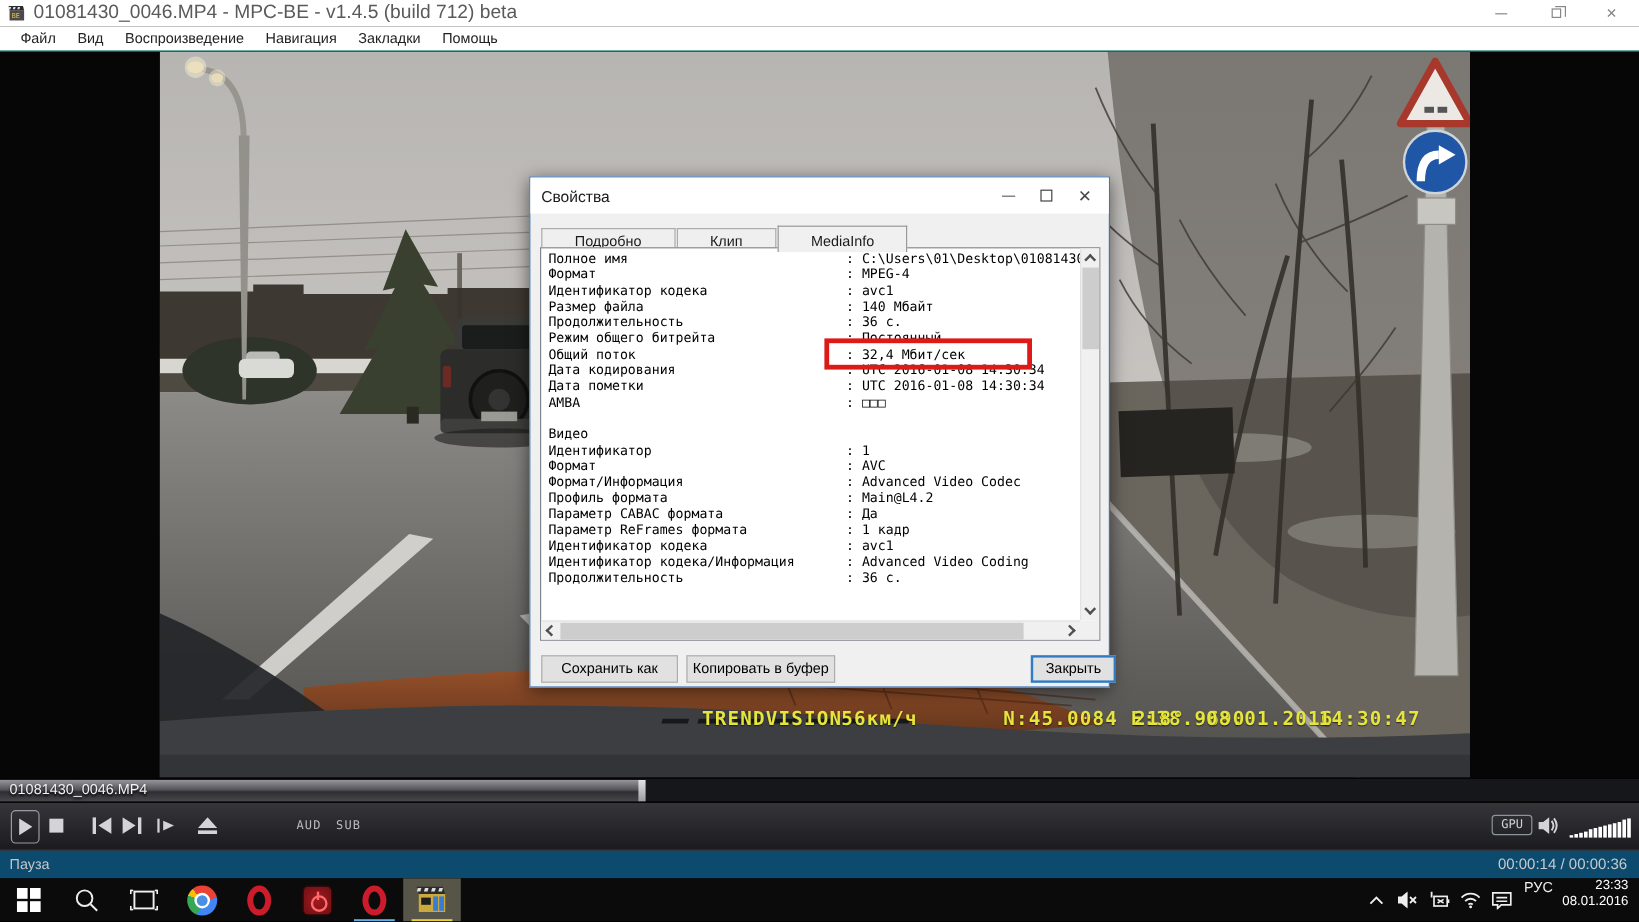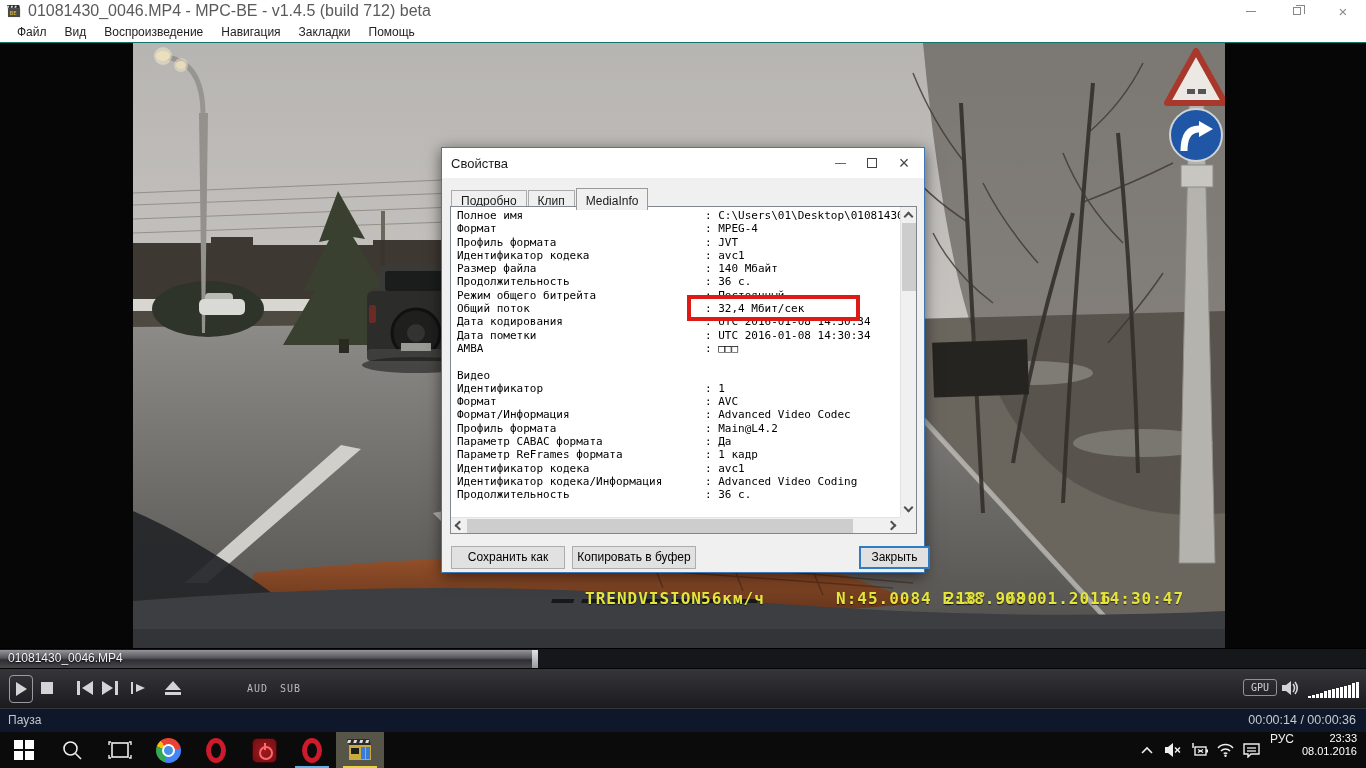--- a/index.html
+++ b/index.html
@@ -29,21 +29,21 @@
   
   #dialog { position:absolute; left:441px; top:147px; width:484px; height:426px; background:#f0f0f0; border:1px solid #3f76b5; box-shadow:0 3px 14px rgba(0,0,0,.55); }
   #dlg-titlebar { position:absolute; left:0; top:0; width:100%; height:30px; background:#fff; display:flex; align-items:center; }
   #dlg-title { font-size:13px; color:#1a1a1a; margin-left:9px; }
   #dlg-controls { position:absolute; right:4px; top:0; height:30px; display:flex; align-items:center; }
   .dlg-btn { width:32px; height:26px; display:flex; align-items:center; justify-content:center; }
   .dglyph-min { width:11px; height:1px; background:#666; }
   .dglyph-max { width:10px; height:10px; border:1px solid #444; }
   .dglyph-close { font-size:18px; color:#444; line-height:16px; }
   #tabs { position:absolute; left:9px; top:40px; display:flex; align-items:flex-end; }
-  .tab { font-size:12px; color:#1a1a1a; border:1px solid #ababab; border-bottom:none; background:#efefef; padding:3px 9px 2px; height:19px; margin-right:1px; }
+  .tab { font-size:12px; color:#1a1a1a; border:1px solid #ababab; border-bottom:none; background:#efefef; padding:3px 27px 2px; height:19px; margin-right:1px; }
   .tab.active { background:#f0f0f0; height:22px; padding-top:5px; position:relative; z-index:2; margin-bottom:-1px; border-color:#9a9a9a; }
   #mi-pane { position:absolute; left:8px; top:58px; width:467px; height:328px; background:#fff; border:1px solid #82878f; }
   #mi-rows { position:absolute; left:0; top:0; right:16px; bottom:16px; overflow:hidden; padding:2px 0 0 6px; font-family:"DejaVu Sans Mono", monospace; font-size:11px; color:#000; }
   .mi-row { position:relative; height:13.3px; line-height:13.3px; white-space:nowrap; }
   .mi-label { display:inline-block; width:248px; }
   .red-box { position:absolute; left:230px; top:-7px; width:173px; height:26px; border:4px solid #dd1a15; z-index:5; pointer-events:none; }
   .v-scroll { position:absolute; right:0; top:0; width:16px; bottom:16px; background:#f0f0f0; border-left:1px solid #e2e2e2; }
   .h-scroll { position:absolute; left:0; right:16px; bottom:0; height:16px; background:#f0f0f0; border-top:1px solid #e2e2e2; }
   .scroll-corner { position:absolute; right:0; bottom:0; width:16px; height:16px; background:#f0f0f0; }
   .v-thumb { position:absolute; left:1px; top:16px; width:14px; height:68px; background:#cdcdcd; }
@@ -63,21 +63,21 @@
   #seek-progress { position:absolute; left:0; top:1px; height:18px; width:39%; background:linear-gradient(#95959b,#54545a 45%,#2e2e33 55%,#47474c); }
   #seek-thumb { position:absolute; right:-5px; top:0; width:6px; height:18px; background:linear-gradient(#e2e2e6,#9a9aa2); }
   #seek-label { position:absolute; left:8px; top:2px; font-size:12px; color:#f2f2f2; text-shadow:0 1px 2px #000; }
   #controlbar { position:absolute; left:0; top:668px; width:1366px; height:40px; background:linear-gradient(#35353a,#1b1b1f); border-top:1px solid #050505; }
   .ctl { position:absolute; display:flex; align-items:center; justify-content:center; }
   #btn-play { left:9px; top:6px; width:24px; height:28px; border:1px solid #9a9aa2; border-radius:4px; }
   .ctl-label { position:absolute; top:14px; font-size:10px; color:#b9babd; letter-spacing:1px; font-family:"DejaVu Sans Mono",monospace; }
   #gpu-badge { position:absolute; left:1243px; top:10px; border:1px solid #8d939a; border-radius:3px; color:#cfd3d7; font-size:10px; padding:2px 7px; font-family:"DejaVu Sans Mono",monospace; }
   #volume-bars { position:absolute; left:1308px; top:10px; width:52px; height:19px; display:flex; align-items:flex-end; gap:1px; }
   .vbar { width:3px; background:#fff; }
-  #statusbar { position:absolute; left:0; top:708px; width:1366px; height:24px; background:#0f172a; border-top:1px solid #33373b;padding-left:33px; }
+  #statusbar { position:absolute; left:0; top:708px; width:1366px; height:24px; background:#0c4a6e; border-top:1px solid #33373b;padding-left:33px; }
   #status-text { position:absolute; left:8px; top:4px; font-size:12px; color:#c2c6c9; }
   #status-time { position:absolute; right:10px; top:4px; font-size:12.5px; color:#c7cbce; }
 
   
   #taskbar { position:absolute; left:0; top:732px; width:1366px; height:36px; background:#0b0b0b; display:flex; }
   .tb-cell { width:48px; height:36px; display:flex; align-items:center; justify-content:center; position:relative; }
   .tb-underline { position:absolute; bottom:0; left:7px; right:7px; height:2px; }
   .tb-active { background:#565547; }
   .chrome-icon { width:25px; height:25px; border-radius:50%; background:conic-gradient(from -40deg,#ea4335 0 120deg,#4285f4 120deg 240deg,#34a853 240deg 330deg,#fbbc05 330deg 360deg); position:relative; }
   .chrome-icon:before { content:""; position:absolute; left:6px; top:6px; width:13px; height:13px; border-radius:50%; background:#fff; }
@@ -282,21 +282,20 @@
     </div>
     <div id="tabs">
       <div class="tab">Подробно</div>
       <div class="tab">Клип</div>
       <div class="tab active">MediaInfo</div>
     </div>
     <div id="mi-pane">
       <div id="mi-rows">
           <div class="mi-row"><span class="mi-label">Полное имя</span><span class="mi-value">: C:\Users\01\Desktop\01081430_00</span></div>
           <div class="mi-row"><span class="mi-label">Формат</span><span class="mi-value">: MPEG-4</span></div>
-          <div class="mi-row"><span class="mi-label">Профиль формата</span><span class="mi-value">: JVT</span></div>
           <div class="mi-row"><span class="mi-label">Идентификатор кодека</span><span class="mi-value">: avc1</span></div>
           <div class="mi-row"><span class="mi-label">Размер файла</span><span class="mi-value">: 140 Мбайт</span></div>
           <div class="mi-row"><span class="mi-label">Продолжительность</span><span class="mi-value">: 36 с.</span></div>
           <div class="mi-row"><span class="mi-label">Режим общего битрейта</span><span class="mi-value">: Постоянный</span></div>
           <div class="mi-row"><span class="mi-label">Общий поток</span><span class="mi-value">: 32,4 Мбит/сек</span><div class="red-box" style="border-color: rgb(221, 26, 21);"></div></div>
           <div class="mi-row"><span class="mi-label">Дата кодирования</span><span class="mi-value">: UTC 2016-01-08 14:30:34</span></div>
           <div class="mi-row"><span class="mi-label">Дата пометки</span><span class="mi-value">: UTC 2016-01-08 14:30:34</span></div>
           <div class="mi-row"><span class="mi-label">AMBA</span><span class="mi-value">: □□□</span></div>
           <div class="mi-row"><span class="mi-label">&nbsp;</span></div>
           <div class="mi-row"><span class="mi-label">Видео</span></div>

